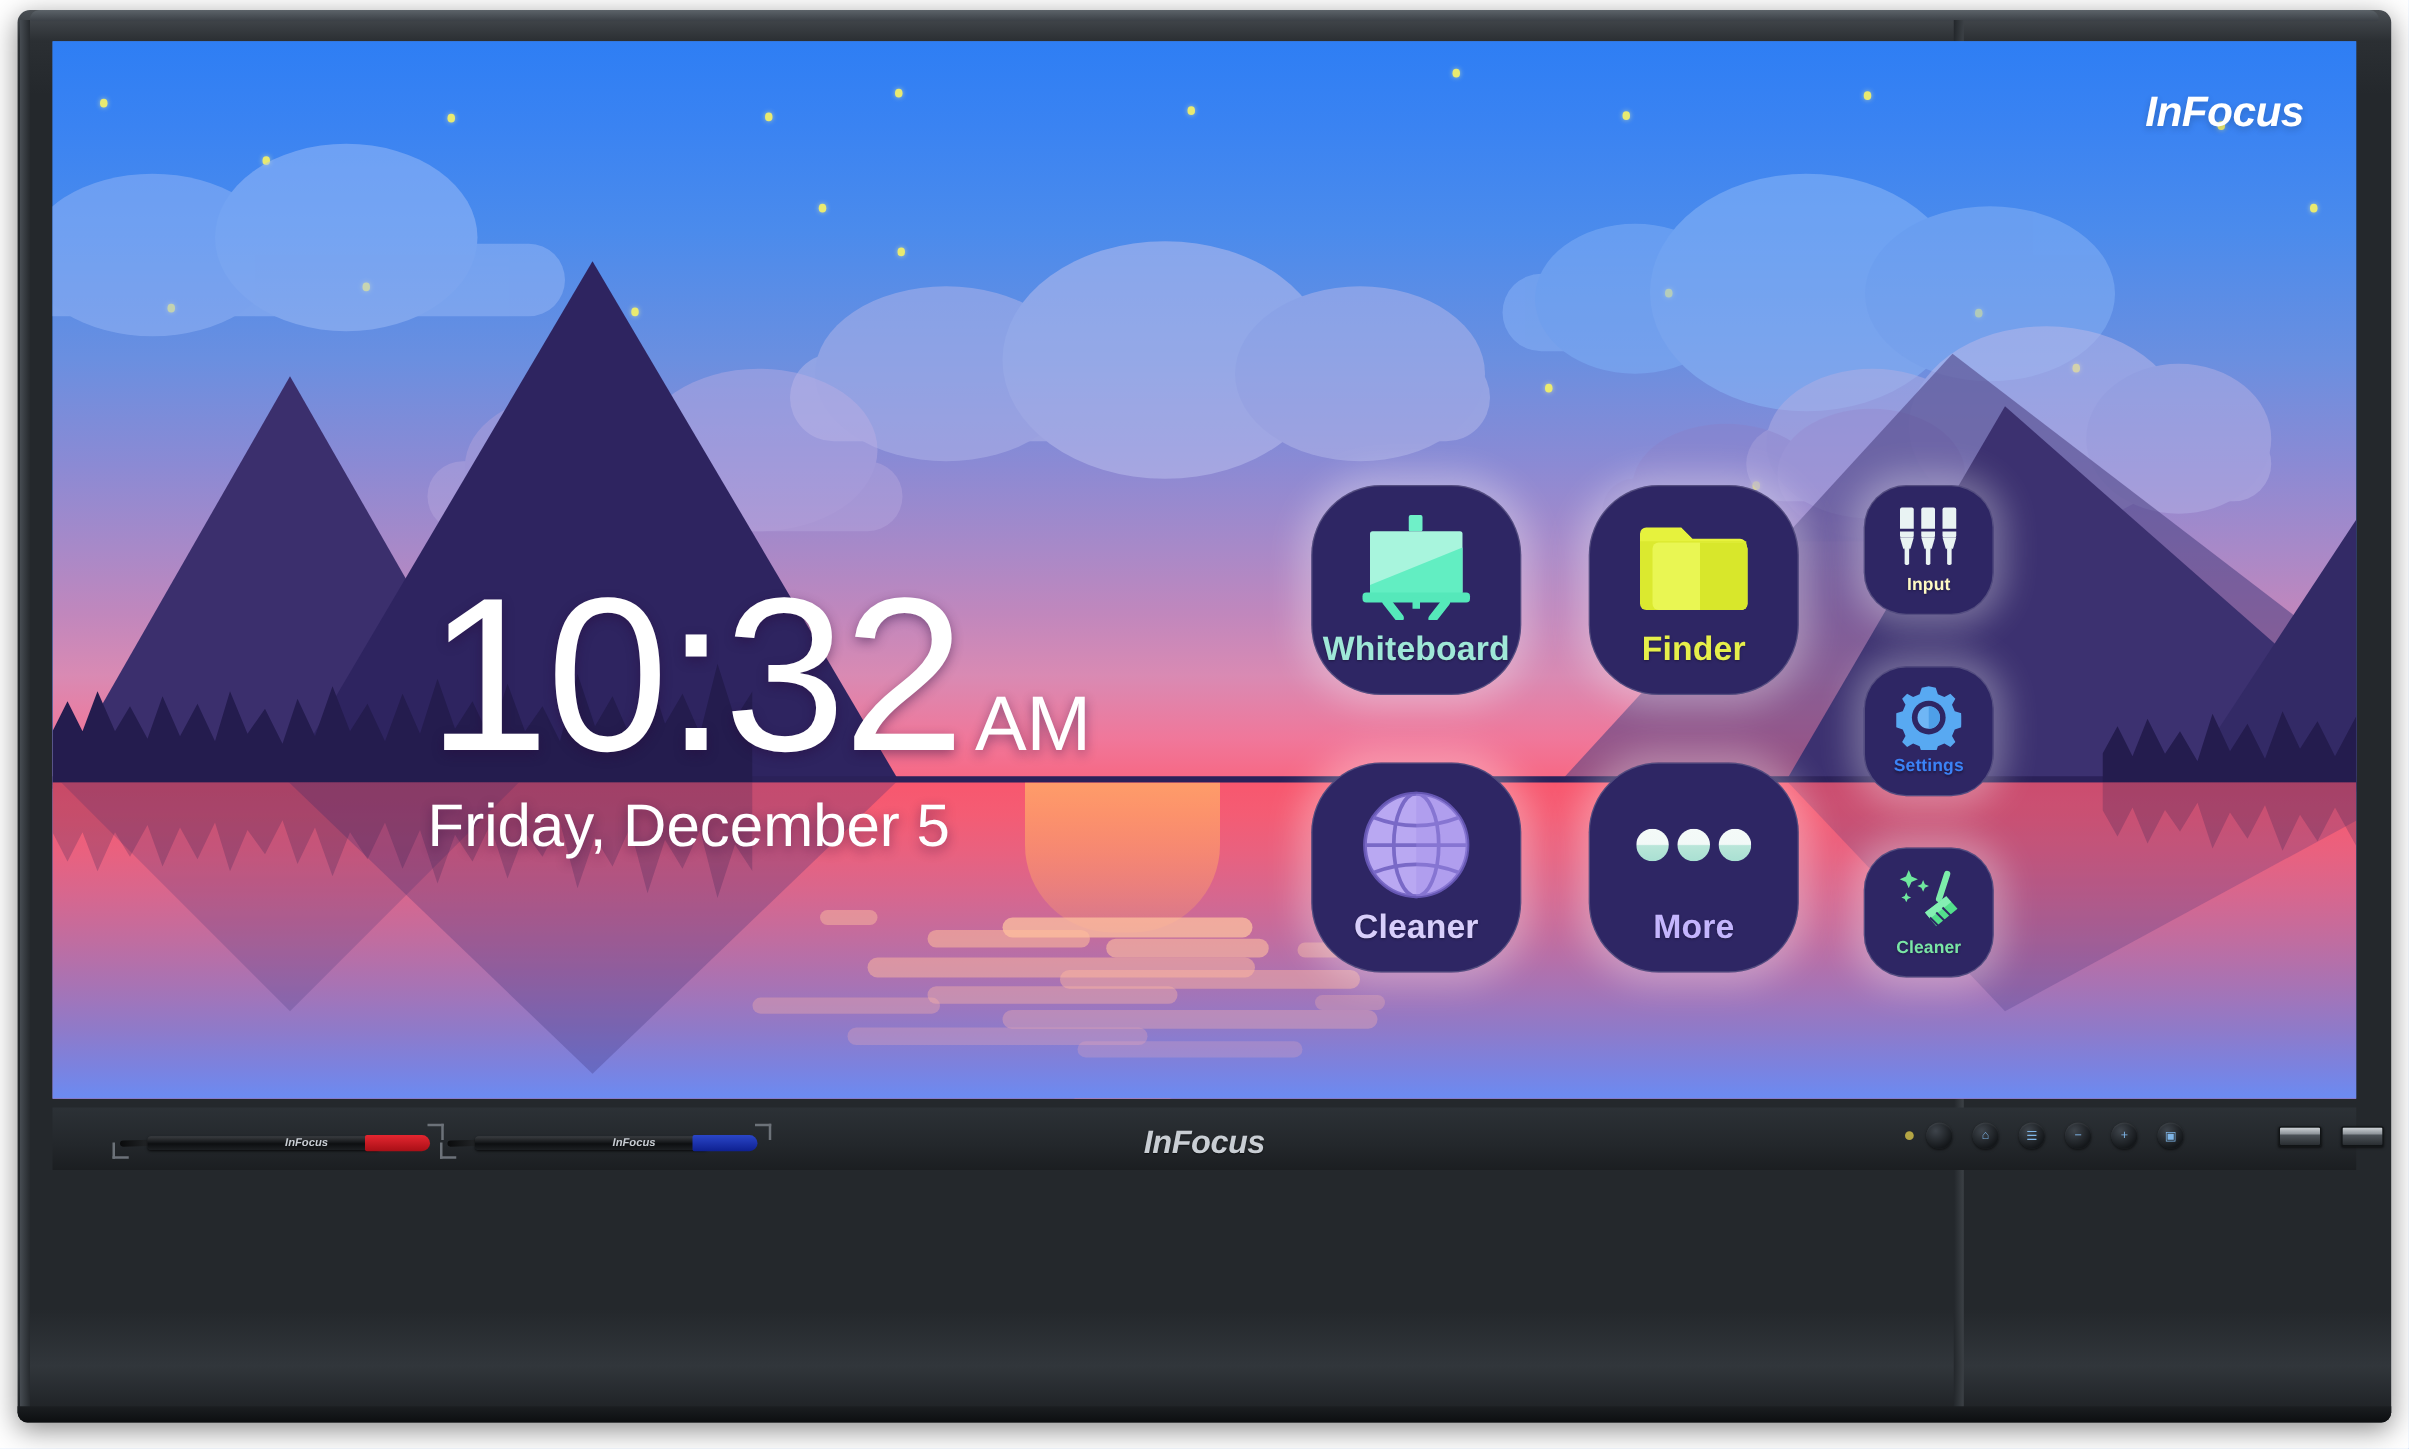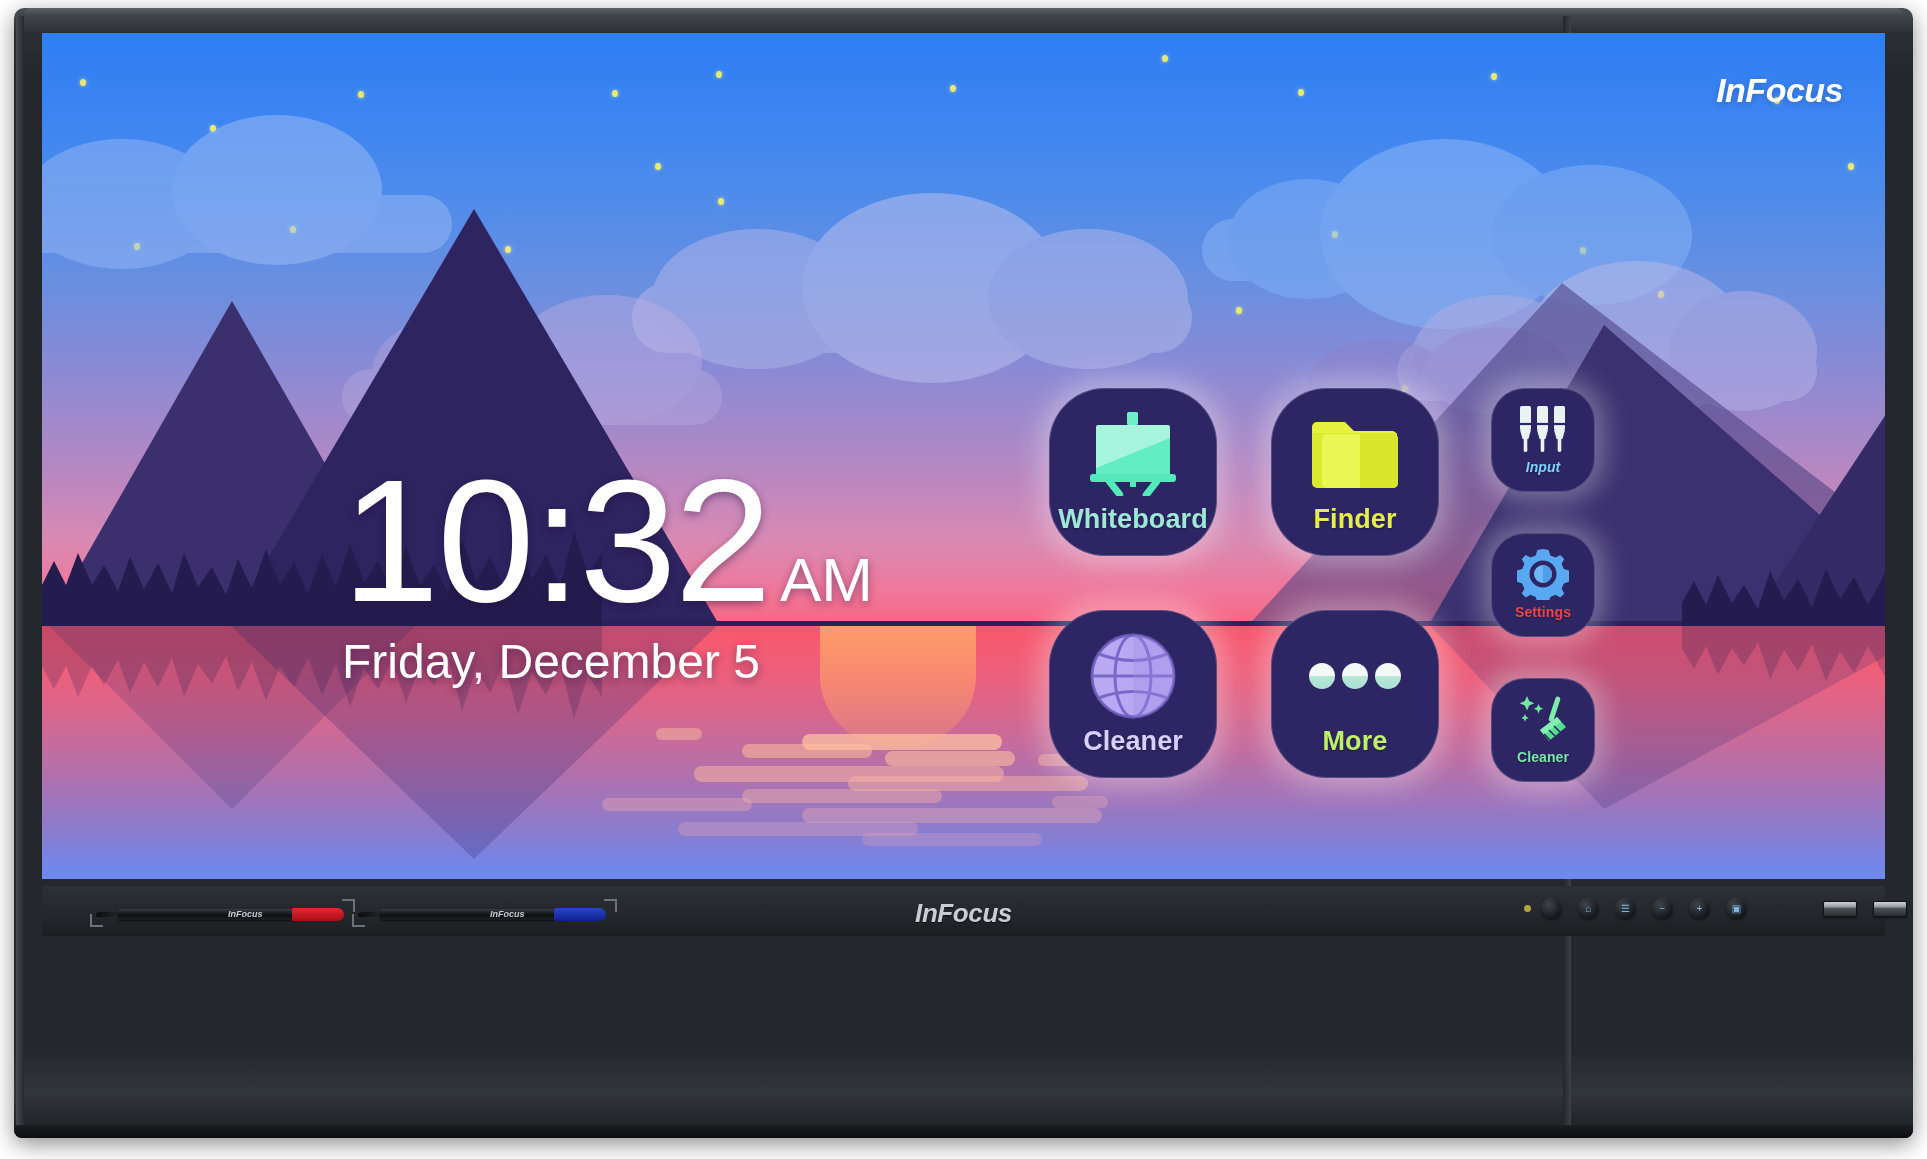--- a/index.html
+++ b/index.html
@@ -409,21 +409,21 @@
                 <stop offset="48%" stop-color="#f2f9f7"></stop>
                 <stop offset="52%" stop-color="#b9e6d9"></stop>
                 <stop offset="100%" stop-color="#a9e0d2"></stop>
               </linearGradient>
             </defs>
             <circle cx="13" cy="13" r="13" fill="url(#dotg)"></circle>
             <circle cx="46" cy="13" r="13" fill="url(#dotg)"></circle>
             <circle cx="79" cy="13" r="13" fill="url(#dotg)"></circle>
           </svg>
         </div>
-        <div class="app-label" style="color:#bef264;">More</div>
+        <div class="app-label" style="color:#c4b5fd;">More</div>
       </div>
 
       <div class="app small" style="left:1449px; top:355px;">
         <div class="app-glyph">
           <svg width="54" height="50" viewBox="0 0 54 50">
             <g fill="#e9f3f3">
               <rect x="4" y="2" width="11" height="24" rx="1.5"></rect>
               <path d="M4,26 h11 l-2.6,9 h-5.8 Z"></path>
               <rect x="7.7" y="34" width="3.6" height="14" rx="1.4"></rect>
               <rect x="21" y="2" width="11" height="24" rx="1.5"></rect>
@@ -433,37 +433,37 @@
               <path d="M38,26 h11 l-2.6,9 h-5.8 Z"></path>
               <rect x="41.7" y="34" width="3.6" height="14" rx="1.4"></rect>
             </g>
             <g stroke="#2e2664" stroke-width="2.2">
               <line x1="3" y1="20" x2="16" y2="20"></line>
               <line x1="20" y1="20" x2="33" y2="20"></line>
               <line x1="37" y1="20" x2="50" y2="20"></line>
             </g>
           </svg>
         </div>
-        <div class="app-label" style="color:#7dd3fc;font-style:italic;">Input</div>
+        <div class="app-label" style="color:#fef9c3;">Input</div>
       </div>
 
       <div class="app small" style="left:1449px; top:500px;">
         <div class="app-glyph">
           <svg width="52" height="52" viewBox="0 0 52 52">
             <path fill="#58a9f2" d="M26,1 l5.6,1.1 1.7,5.3 5.2,2.2 4.8,-2.7 4,4 -2.7,4.8 2.2,5.2 5.3,1.7
               1.1,5.6 -1.1,5.6 -5.3,1.7 -2.2,5.2 2.7,4.8 -4,4 -4.8,-2.7 -5.2,2.2 -1.7,5.3 -5.6,1.1
               -5.6,-1.1 -1.7,-5.3 -5.2,-2.2 -4.8,2.7 -4,-4 2.7,-4.8 -2.2,-5.2 -5.3,-1.7 -1.1,-5.6
               1.1,-5.6 5.3,-1.7 2.2,-5.2 -2.7,-4.8 4,-4 4.8,2.7 5.2,-2.2 1.7,-5.3 Z"></path>
             <path fill="#3c8fe0" d="M26,1 v50 a25,25 0 0 0 0,-50 Z" opacity=".0"></path>
             <circle cx="26" cy="26" r="13.5" fill="#2e2664"></circle>
             <circle cx="26" cy="26" r="9" fill="#6fb6f5"></circle>
             <path d="M26,17 a9,9 0 0 1 0,18 Z" fill="#4e9fe8"></path>
           </svg>
         </div>
-        <div class="app-label" style="color:#ef4444;">Settings</div>
+        <div class="app-label" style="color:#3b82f6;">Settings</div>
       </div>
 
       <div class="app small" style="left:1449px; top:645px;">
         <div class="app-glyph">
           <svg width="54" height="50" viewBox="0 0 54 50">
             <g fill="#6fe79e">
               <path d="M11,2 l2.2,5.1 5.1,2.2 -5.1,2.2 -2.2,5.1 -2.2,-5.1 -5.1,-2.2 5.1,-2.2 Z"></path>
               <path d="M22.5,10 l1.4,3.3 3.3,1.4 -3.3,1.4 -1.4,3.3 -1.4,-3.3 -3.3,-1.4 3.3,-1.4 Z"></path>
               <path d="M9,20 l1.2,2.7 2.7,1.2 -2.7,1.2 -1.2,2.7 -1.2,-2.7 -2.7,-1.2 2.7,-1.2 Z"></path>
             </g>

